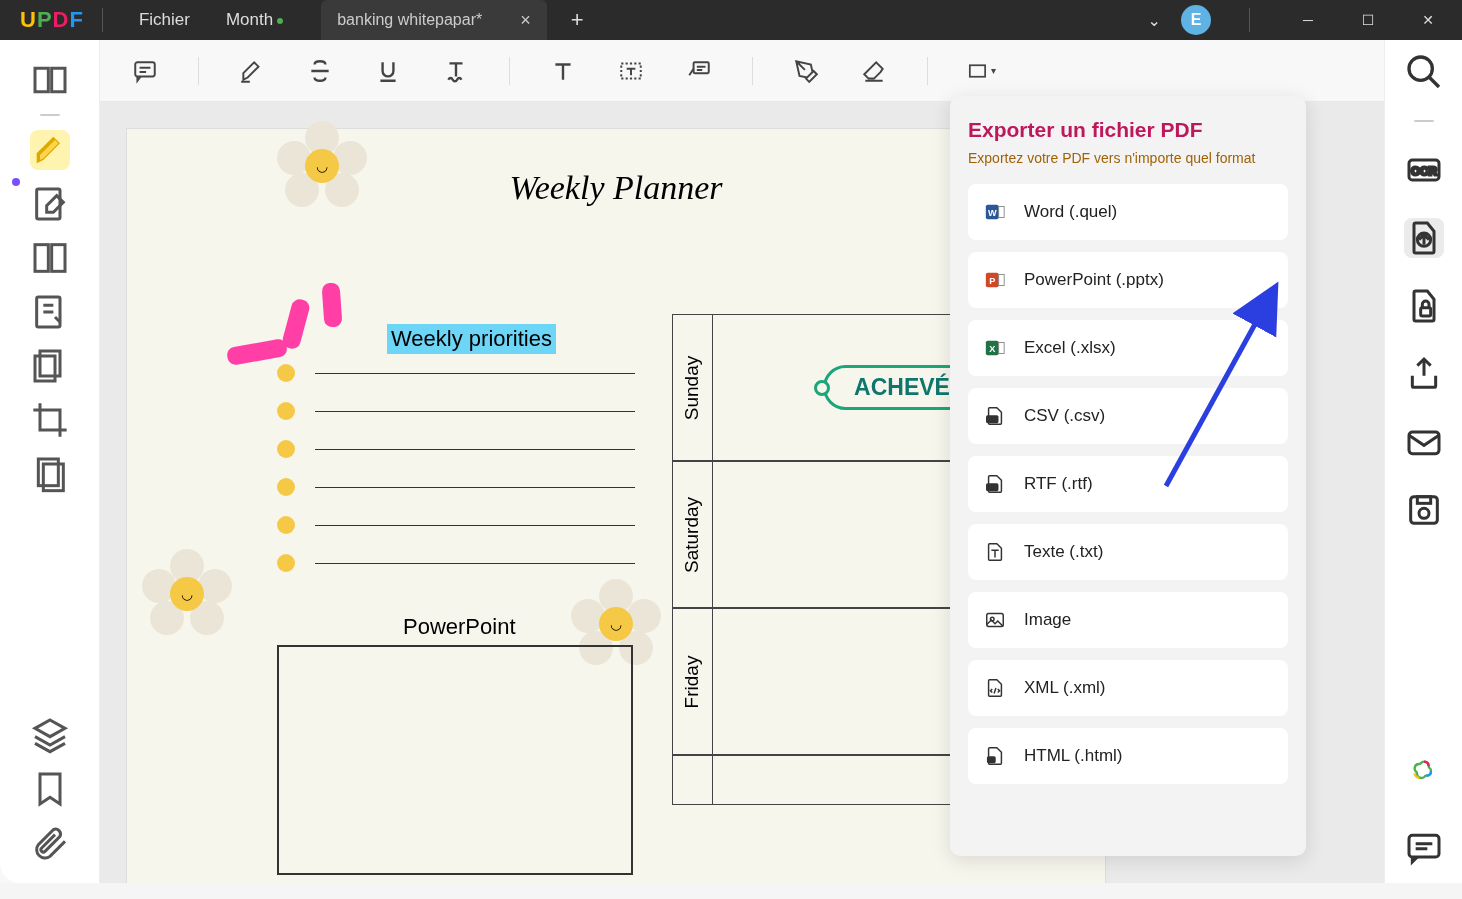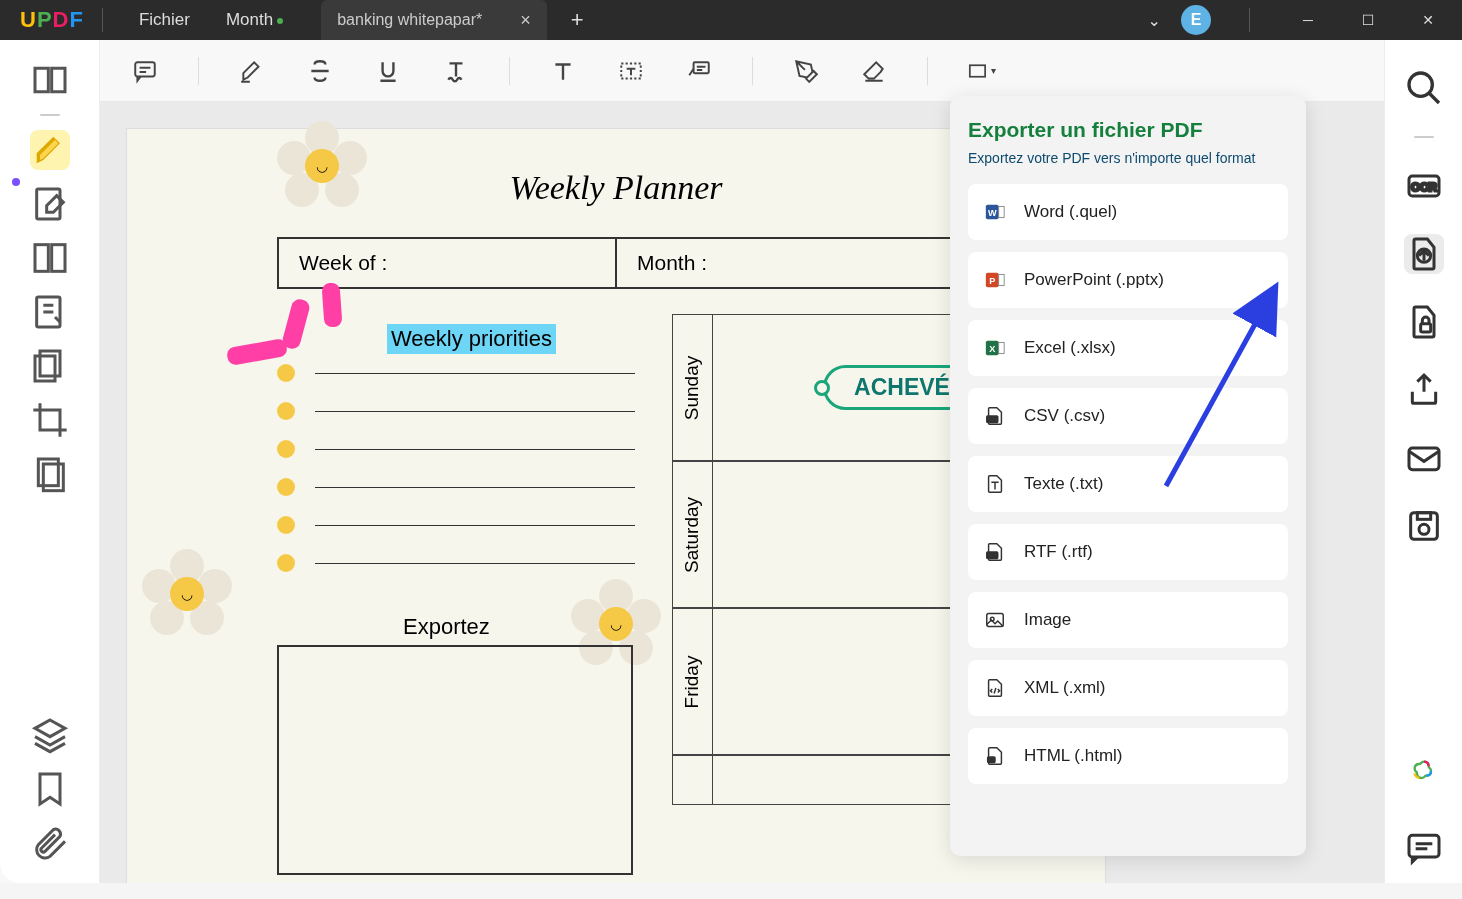--- a/index.html
+++ b/index.html
@@ -70,32 +70,32 @@
 .f3 { left: 444px; top: 450px; }
 
 .pink-dashes { position: absolute; left: 100px; top: 170px; }
 .pink-dashes .d { position: absolute; background: #ff3fa6; border-radius: 8px; }
 .pd1 { width: 60px; height: 18px; left: 0; top: 44px; transform: rotate(-10deg); }
 .pd2 { width: 18px; height: 50px; left: 60px; top: 0; transform: rotate(15deg); }
 .pd3 { width: 18px; height: 44px; left: 96px; top: -16px; transform: rotate(-4deg); }
 
 
 .export-panel { position: absolute; right: 78px; top: 56px; width: 356px; height: 760px; background: #f3f3f3; border-radius: 10px; box-shadow: 0 4px 20px rgba(0,0,0,0.12); padding: 22px 18px; z-index: 10; }
-.export-title { font-size: 21px; font-weight: bold; color: #15803d; }
-.export-sub { font-size: 14px; color: #0c4a6e; margin-top: 8px; }
+.export-title { font-size: 21px; font-weight: bold; color: #be185d; }
+.export-sub { font-size: 14px; color: #a16207; margin-top: 8px; }
 .export-list { margin-top: 18px; display: flex; flex-direction: column; gap: 12px; }
 .export-item { background: #fff; border-radius: 8px; height: 56px; display: flex; align-items: center; padding: 0 16px; gap: 18px; cursor: pointer; font-size: 17px; color: #222; }
 .export-item .ficon { width: 22px; height: 22px; display: flex; align-items: center; justify-content: center; }
 .export-item svg { width: 22px; height: 22px; }
 
 
 .blue-arrow { position: absolute; right: 88px; top: 226px; z-index: 15; pointer-events: none; }
 
 
-.sidebar-right { width: 78px; background: #fff; border-left: 1px solid #eee; display: flex; flex-direction: column; align-items: center; padding-top: 28px; gap: 28px; }
+.sidebar-right { width: 78px; background: #fff; border-left: 1px solid #eee; display: flex; flex-direction: column; align-items: center; padding-top: 12px; gap: 28px; }
 .sidebar-right .side-btn { color: #444; }
 .sidebar-right .side-btn.sel { background: #ebebeb; }
 .ai-icon { margin-top: auto; margin-bottom: 8px; }
 .ai-icon svg { width: 28px; height: 28px; }
 .indicator-dot { position: absolute; left: 12px; top: 178px; width: 8px; height: 8px; background: #7b4fff; border-radius: 50%; }
 </style>
 </head>
 <body>
 
 <div class="titlebar">
@@ -291,24 +291,20 @@
           <div class="center">
               <span class="face">◡</span>
             </div>
         </div>
         <div class="pink-dashes">
           <div class="d pd1"></div>
             <div class="d pd2"></div>
             <div class="d pd3"></div>
         </div>
         <div class="doc-title">Weekly Planner</div>
-        <div class="week-table">
-          <div class="week-cell">Week of :</div>
-          <div class="week-cell">Month :</div>
-        </div>
         <span class="priorities-label">Weekly priorities</span>
         <div class="bullet-list">
           <div class="bullet-row">
               <div class="bullet"></div>
               <div class="bullet-line"></div>
             </div>
           <div class="bullet-row">
               <div class="bullet"></div>
               <div class="bullet-line"></div>
             </div>
@@ -322,21 +318,21 @@
             </div>
           <div class="bullet-row">
               <div class="bullet"></div>
               <div class="bullet-line"></div>
             </div>
           <div class="bullet-row">
               <div class="bullet"></div>
               <div class="bullet-line"></div>
             </div>
         </div>
-        <div class="reminders-label">Exportez</div>
+        <div class="reminders-label">PowerPoint</div>
         <div class="reminders-box"></div>
         <div class="cal-grid">
           <div class="cal-row">
               <div class="cal-day">
                 <span>Sunday</span>
               </div>
               <div class="cal-content">
                 <div class="stamp">ACHEVÉ</div>
               </div>
             </div>
@@ -401,34 +397,34 @@
                 <rect x="3" y="12" width="12" height="7" fill="#333" rx="1"></rect>
                 <text x="9" y="17.5" fill="#fff" font-size="5.5" text-anchor="middle" font-weight="bold">CSV</text>
               </svg>
             </span>
             <span>CSV (.csv)</span>
           </div>
         <div class="export-item">
             <span class="ficon">
               <svg viewBox="0 0 24 24" fill="none" stroke="#333" stroke-width="1.6">
                 <path d="M14 3H6a1 1 0 00-1 1v16a1 1 0 001 1h12a1 1 0 001-1V8l-5-5z"></path>
-                <path d="M8 10h8M12 10v8"></path>
-              </svg>
-            </span>
-            <span>Texte (.txt)</span>
+                <rect x="3" y="12" width="12" height="7" fill="#333" rx="1"></rect>
+                <text x="9" y="17.5" fill="#fff" font-size="5.5" text-anchor="middle" font-weight="bold">RTF</text>
+              </svg>
+            </span>
+            <span>RTF (.rtf)</span>
           </div>
         <div class="export-item">
             <span class="ficon">
               <svg viewBox="0 0 24 24" fill="none" stroke="#333" stroke-width="1.6">
                 <path d="M14 3H6a1 1 0 00-1 1v16a1 1 0 001 1h12a1 1 0 001-1V8l-5-5z"></path>
-                <rect x="3" y="12" width="12" height="7" fill="#333" rx="1"></rect>
-                <text x="9" y="17.5" fill="#fff" font-size="5.5" text-anchor="middle" font-weight="bold">RTF</text>
-              </svg>
-            </span>
-            <span>RTF (.rtf)</span>
+                <path d="M8 10h8M12 10v8"></path>
+              </svg>
+            </span>
+            <span>Texte (.txt)</span>
           </div>
         <div class="export-item">
             <span class="ficon">
               <svg viewBox="0 0 24 24" fill="none" stroke="#333" stroke-width="1.6">
                 <rect x="3" y="5" width="18" height="14" rx="2"></rect>
                 <circle cx="9" cy="11" r="2"></circle>
                 <path d="M3 17l5-5 4 4 3-3 6 6"></path>
               </svg>
             </span>
             <span>Image</span>

